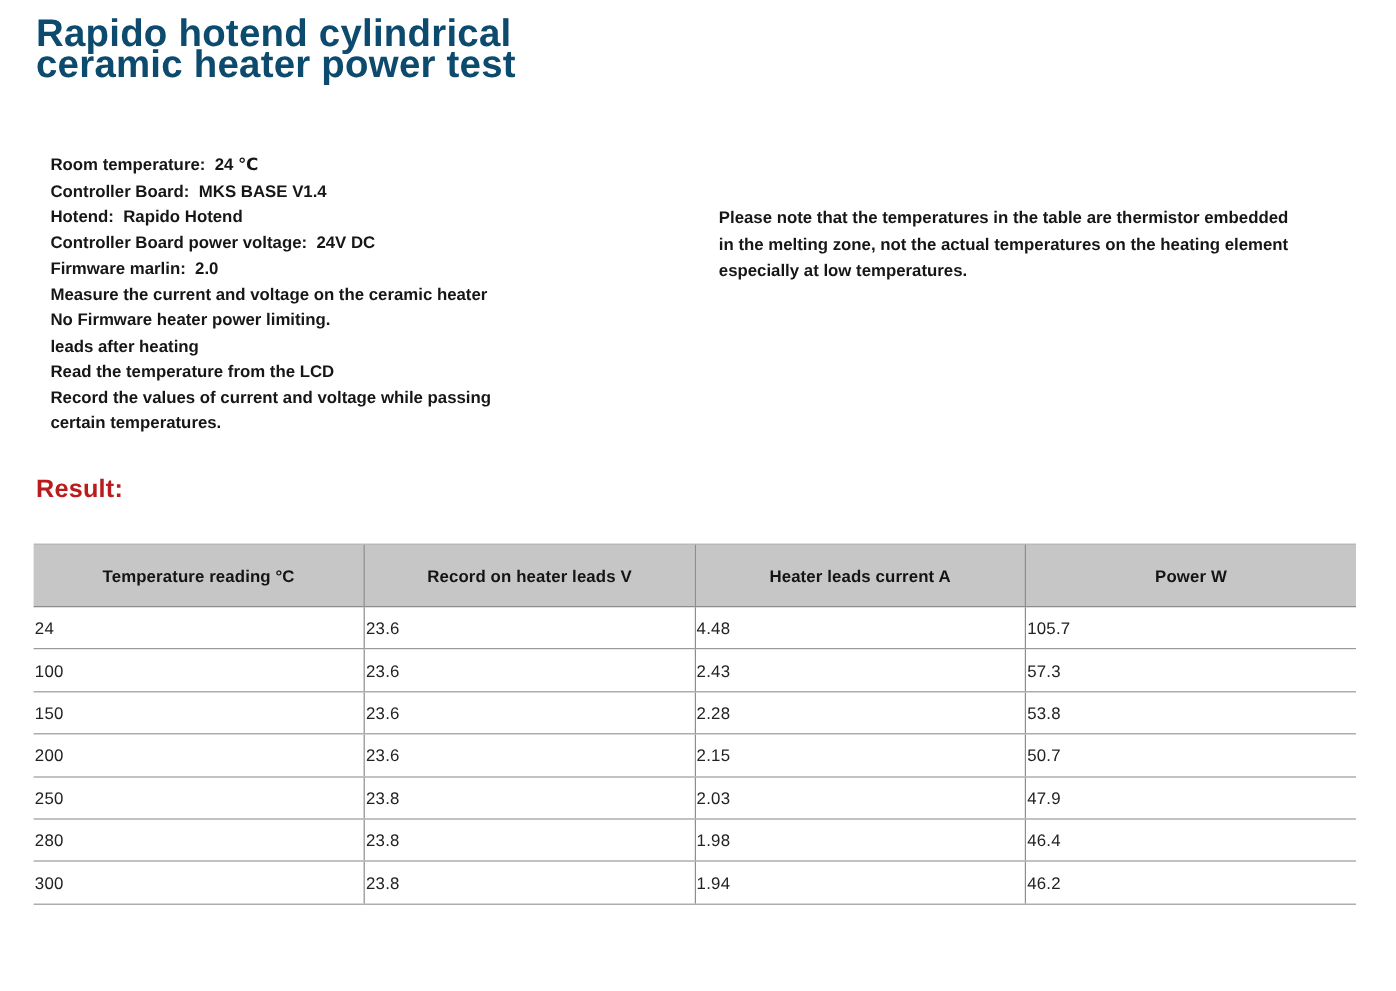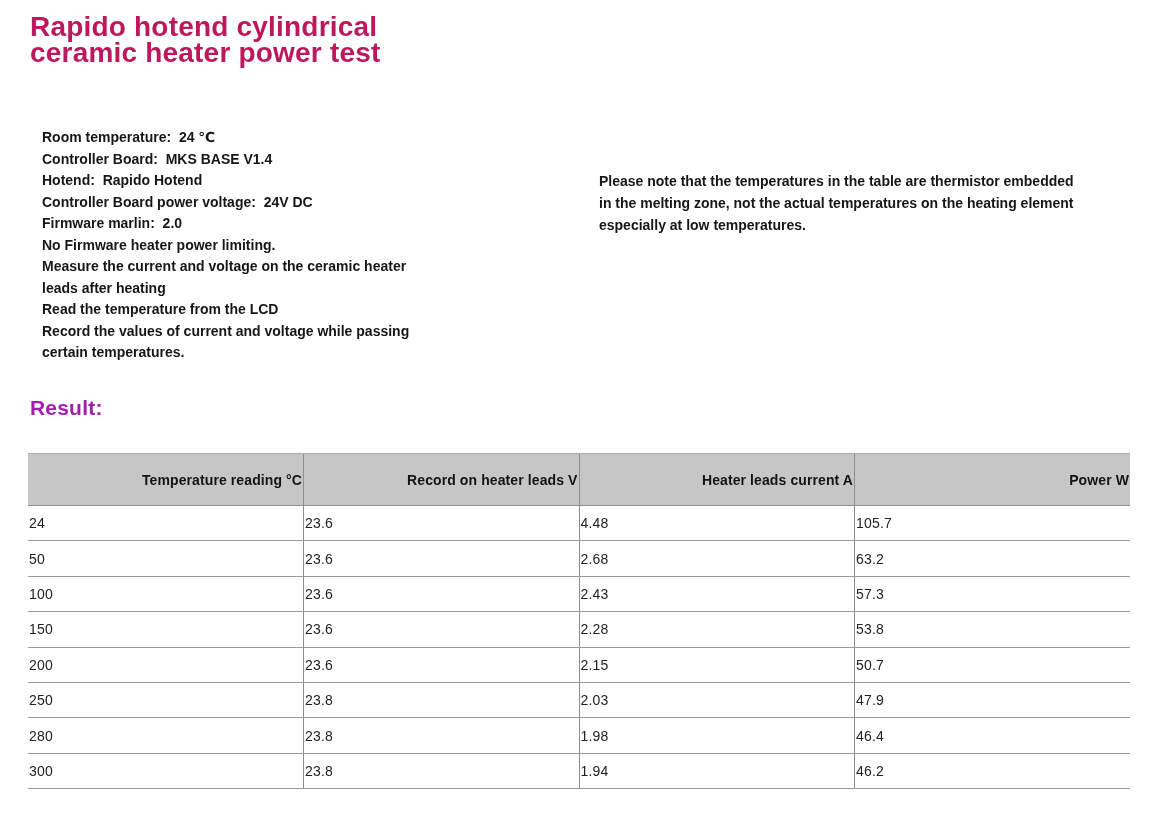--- a/index.html
+++ b/index.html
@@ -12,25 +12,25 @@
     height: 826px;
     position: relative;
     font-family: "Liberation Sans", "DejaVu Sans", sans-serif;
     color: #161616;
     overflow: hidden;
   }
   .doc-title {
     position: absolute;
     left: 30px;
     top: 14px;
-    font-size: 28px;
+    font-size: 32px;
     font-weight: bold;
     line-height: 26px;
     letter-spacing: 0.2px;
-    color: #be185d;
+    color: #0c4a6e;
   }
   .specs {
     position: absolute;
     left: 30px;
     top: 127px;
     font-size: 14px;
     font-weight: bold;
     line-height: 21.5px;
     color: #161616;
     margin-left: 12px;
@@ -47,36 +47,36 @@
     color: #161616;
     margin-top: 40px;
   }
   .result-heading {
     position: absolute;
     left: 30px;
     top: 396px;
     font-size: 21px;
     font-weight: bold;
     letter-spacing: 0.2px;
-    color: #a21caf;
+    color: #b91c1c;
   }
   table.data-table {
     position: absolute;
     left: 28px;
     top: 453px;
     width: 1102px;
     border-collapse: collapse;
     table-layout: fixed;
     font-size: 14px;
   }
   .data-table th {
     background: #c6c6c6;
     height: 49px;
     font-weight: bold;
-    text-align: right;
+    text-align: center;
     vertical-align: middle;
     color: #141414;
     border-top: 1px solid #ababab;
     border-bottom: 1px solid #8d8d8d;
     letter-spacing: 0.1px;
   }
   .data-table td {
     height: 32.4px;
     vertical-align: middle;
     color: #222222;
@@ -96,22 +96,22 @@
   <div>Rapido hotend cylindrical</div>
   <div>ceramic heater power test</div>
 </div>
 
 <div class="specs">
   <div class="spec-line">Room temperature:  24 ℃</div>
   <div class="spec-line">Controller Board:  MKS BASE V1.4</div>
   <div class="spec-line">Hotend:  Rapido Hotend</div>
   <div class="spec-line">Controller Board power voltage:  24V DC</div>
   <div class="spec-line">Firmware marlin:  2.0</div>
+  <div class="spec-line">Measure the current and voltage on the ceramic heater</div>
   <div class="spec-line">No Firmware heater power limiting.</div>
-  <div class="spec-line">Measure the current and voltage on the ceramic heater</div>
   <div class="spec-line">leads after heating</div>
   <div class="spec-line">Read the temperature from the LCD</div>
   <div class="spec-line">Record the values of current and voltage while passing</div>
   <div class="spec-line">certain temperatures.</div>
 </div>
 
 <div class="note">
   <div>Please note that the temperatures in the table are thermistor embedded</div>
   <div>in the melting zone, not the actual temperatures on the heating element</div>
   <div>especially at low temperatures.</div>
@@ -127,26 +127,20 @@
       <th>Heater leads current A</th>
       <th>Power W</th>
     </tr>
   </thead>
   <tbody>
     <tr>
       <td>24</td>
       <td>23.6</td>
       <td>4.48</td>
       <td>105.7</td>
-    </tr>
-    <tr>
-      <td>50</td>
-      <td>23.6</td>
-      <td>2.68</td>
-      <td>63.2</td>
     </tr>
     <tr>
       <td>100</td>
       <td>23.6</td>
       <td>2.43</td>
       <td>57.3</td>
     </tr>
     <tr>
       <td>150</td>
       <td>23.6</td>

